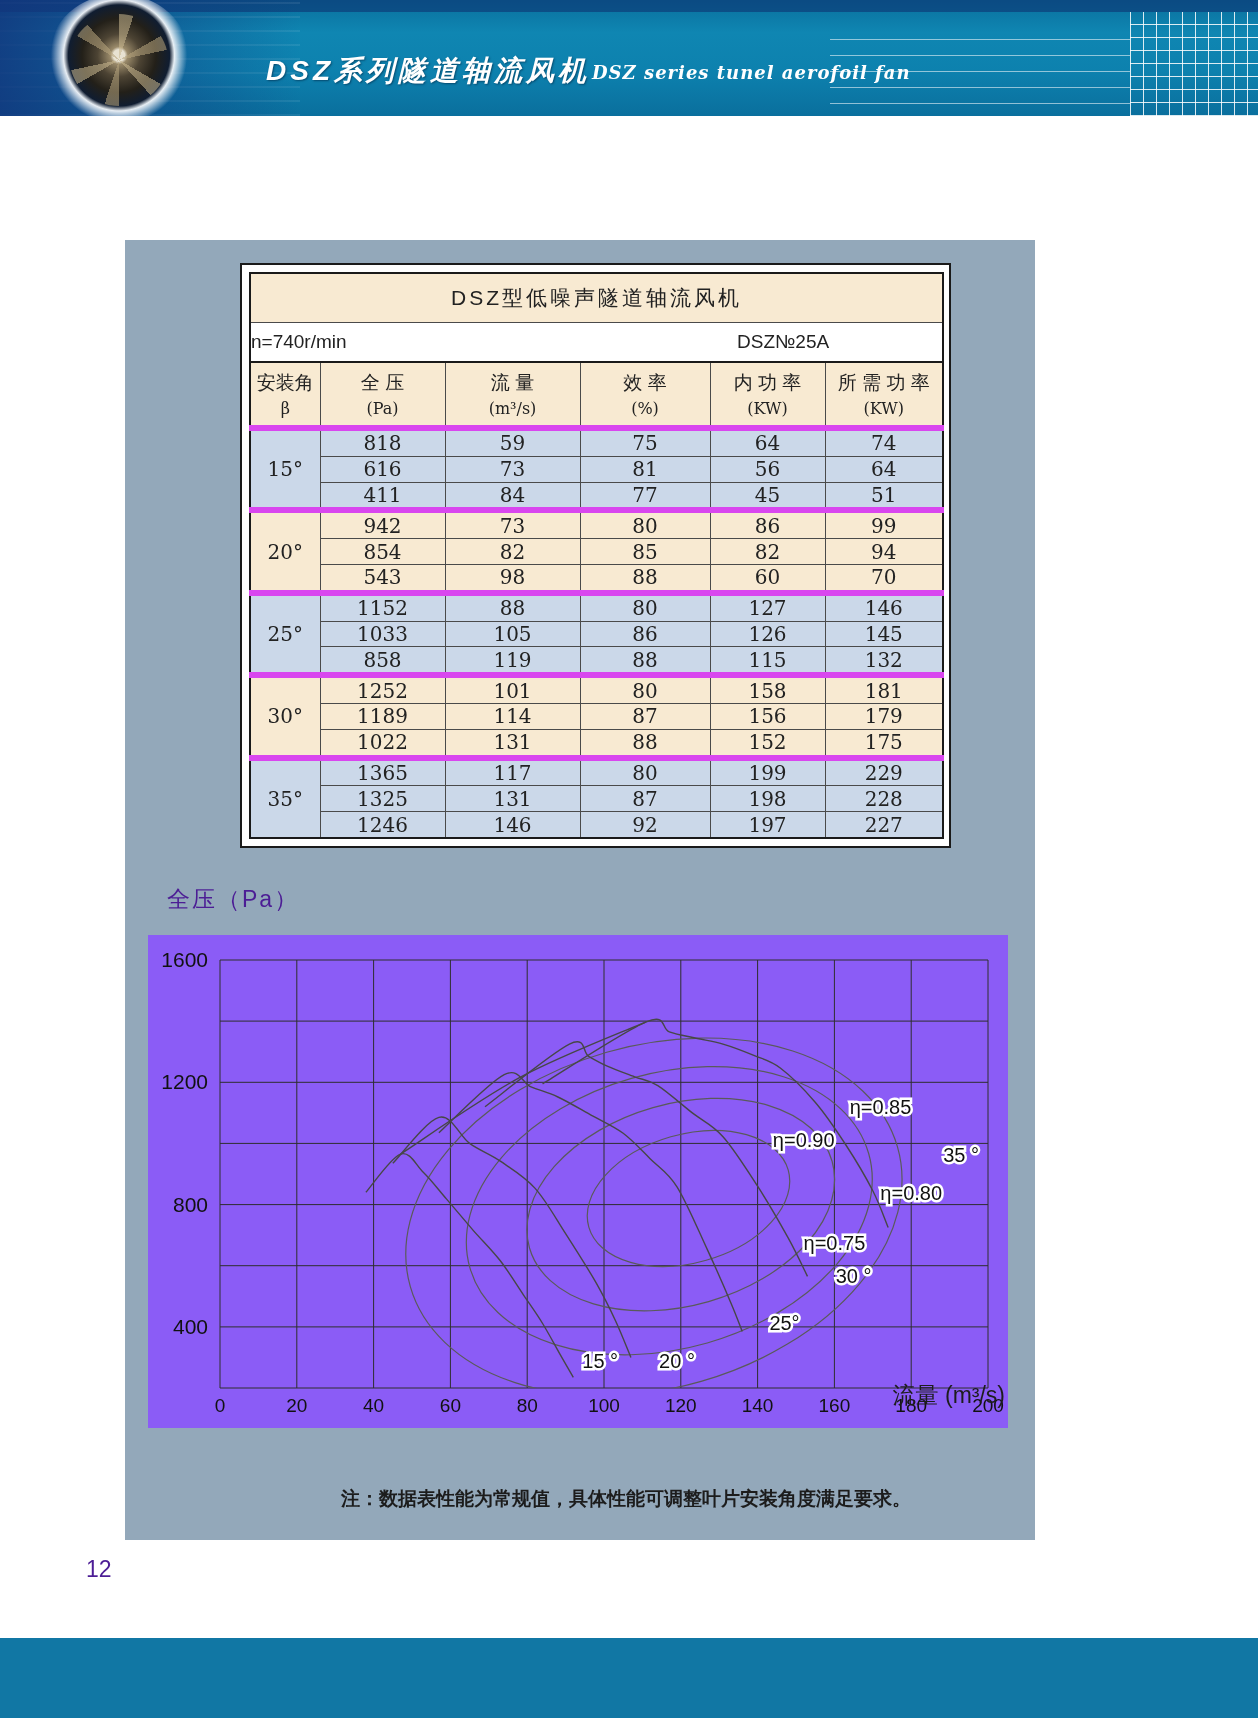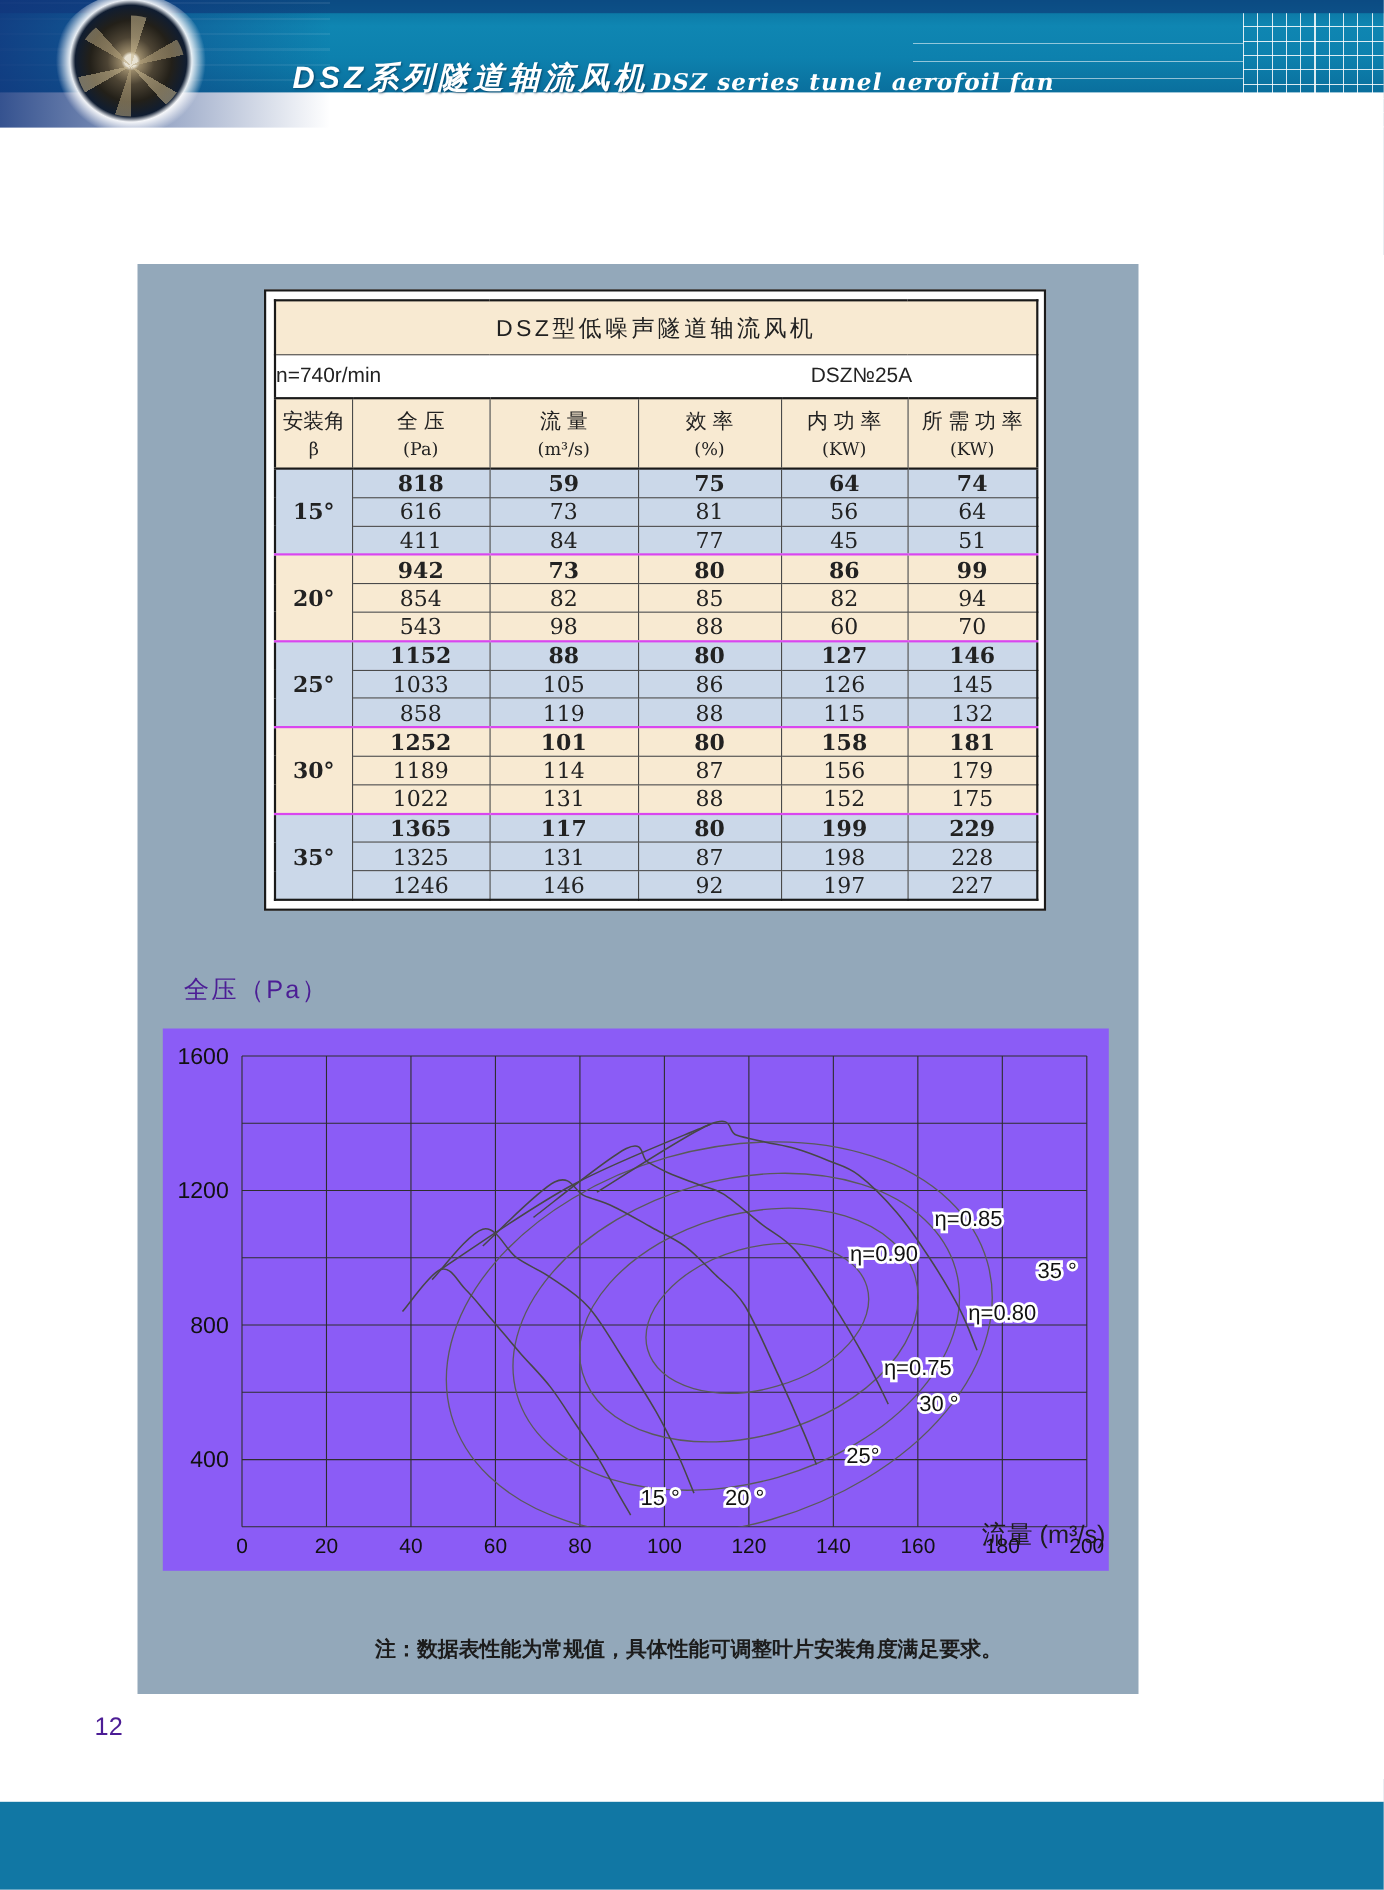--- a/index.html
+++ b/index.html
@@ -1,58 +1,58 @@
 <!DOCTYPE html>
 <html><head>
 <meta charset="utf-8">
 <style>
   html,body{margin:0;padding:0;}
   body{width:1258px;height:1718px;position:relative;background:#fff;overflow:hidden;
        font-family:"Liberation Sans",sans-serif;}
   
-  .banner{position:absolute;left:0;top:0;width:1258px;height:84px;
+  .banner{position:absolute;left:0;top:0;width:1258px;height:116px;
     background:linear-gradient(180deg,#0a6f9d 0%,#0f86b2 28%,#0d81ae 62%,#0a6f9d 100%);}
   .banner-topstrip{position:absolute;left:0;top:0;width:100%;height:12px;background:rgba(12,45,110,.55);}
   .banner-circuit{position:absolute;left:0;top:0;width:300px;height:116px;
     background:linear-gradient(90deg,rgba(18,52,124,.85),rgba(18,52,124,0)),
     repeating-linear-gradient(0deg,rgba(255,255,255,.08) 0 2px,transparent 2px 14px);}
   .fan-logo{position:absolute;left:48px;top:-6px;width:142px;height:128px;border-radius:50%;
     background:radial-gradient(circle at 50% 48%,#e8e2d2 0 6%,#9a8a6a 9%,#4d4434 22%,#232019 38%,#101d31 52%,rgba(255,255,255,.9) 57%,rgba(255,255,255,0) 70%);}
   .fan-blades{position:absolute;left:70px;top:14px;width:98px;height:92px;border-radius:50%;opacity:.55;
     background:conic-gradient(#c9b890 0 18deg,transparent 18deg 60deg,#b7a57e 60deg 78deg,transparent 78deg 120deg,
       #c9b890 120deg 138deg,transparent 138deg 180deg,#b7a57e 180deg 198deg,transparent 198deg 240deg,
       #c9b890 240deg 258deg,transparent 258deg 300deg,#b7a57e 300deg 318deg,transparent 318deg 360deg);}
   .banner-grid{position:absolute;right:0;top:12px;width:128px;height:104px;
     background:repeating-linear-gradient(90deg,rgba(255,255,255,.85) 0 1px,transparent 1px 13px),
                repeating-linear-gradient(0deg,rgba(255,255,255,.85) 0 1px,transparent 1px 13px);}
   .banner-hlines{position:absolute;right:128px;top:24px;width:300px;height:80px;
     background:repeating-linear-gradient(0deg,rgba(255,255,255,.55) 0 1px,transparent 1px 16px);}
   .banner-title-zh{position:absolute;left:266px;top:52px;color:#fff;font-size:28px;font-weight:bold;
     letter-spacing:4px;font-style:italic;text-shadow:1px 1px 2px rgba(0,40,70,.6);}
-  .banner-title-en{position:absolute;left:592px;top:62px;color:#fff;font-size:21px;
+  .banner-title-en{position:absolute;left:592px;top:62px;color:#fff;font-size:18px;
     font-family:"DejaVu Serif",serif;font-style:italic;font-weight:bold;letter-spacing:1px;}
   
   .panel{position:absolute;left:125px;top:240px;width:910px;height:1300px;background:#93a8ba;}
   
   .table-wrap{position:absolute;left:240px;top:263px;width:693px;background:#fff;
     border:2px solid #1a1a1a;padding:7px;box-sizing:content-box;}
   table.spec{border-collapse:collapse;width:693px;table-layout:fixed;border:2px solid #1a1a1a;}
   table.spec td,table.spec th{border:1px solid #4a4a4a;text-align:center;color:#222;padding:0;}
   .t-title{height:48px;background:#f8ead2;font-size:21px;letter-spacing:3px;font-weight:500;}
   .t-info{height:38px;background:#fff;font-size:19px;border-left:2px solid #1a1a1a;border-right:2px solid #1a1a1a;}
   .t-info .inf{display:flex;}
   .t-info .inf span:first-child{width:54%;text-align:left;}
   .t-info .inf span:last-child{width:46%;text-align:center;}
   table.spec th{height:62px;background:#f8ead2;font-size:19px;font-weight:normal;
     border-top:2px solid #1a1a1a;border-bottom:2px solid #1a1a1a;}
   table.spec th .unit{font-size:16px;font-family:"DejaVu Serif",serif;margin-top:3px;}
   table.spec tbody td{height:24.8px;font-size:20px;font-family:"DejaVu Serif",serif;}
   tr.blue td{background:#cbd8e9;}
   tr.cream td{background:#f8ead2;}
-  tr.gs td{border-top:2px solid #d946ef;font-weight:bold;}
+  tr.gs td{border-top:6px solid #d946ef;}
   td.ang{font-size:19px;font-family:"Liberation Sans",sans-serif;}
   
   .ylab{position:absolute;left:167px;top:884px;font-size:23px;color:#4c1d95;letter-spacing:2px;}
   .chart-panel{position:absolute;left:148px;top:935px;width:860px;height:493px;background:#8b5cf6;}
   .xlab{position:absolute;left:700px;top:1380px;width:305px;text-align:right;font-size:23px;color:#1d1d1d;}
   .note{position:absolute;left:125px;top:1486px;width:1002px;text-align:center;
     font-size:19px;font-weight:bold;color:#1c1c1c;}
   .pagenum{position:absolute;left:86px;top:1556px;font-size:23px;color:#4c1d95;}
   .footer-bar{position:absolute;left:0;top:1638px;width:1258px;height:80px;background:#1177a4;}
   svg text{font-family:"Liberation Sans",sans-serif;}

